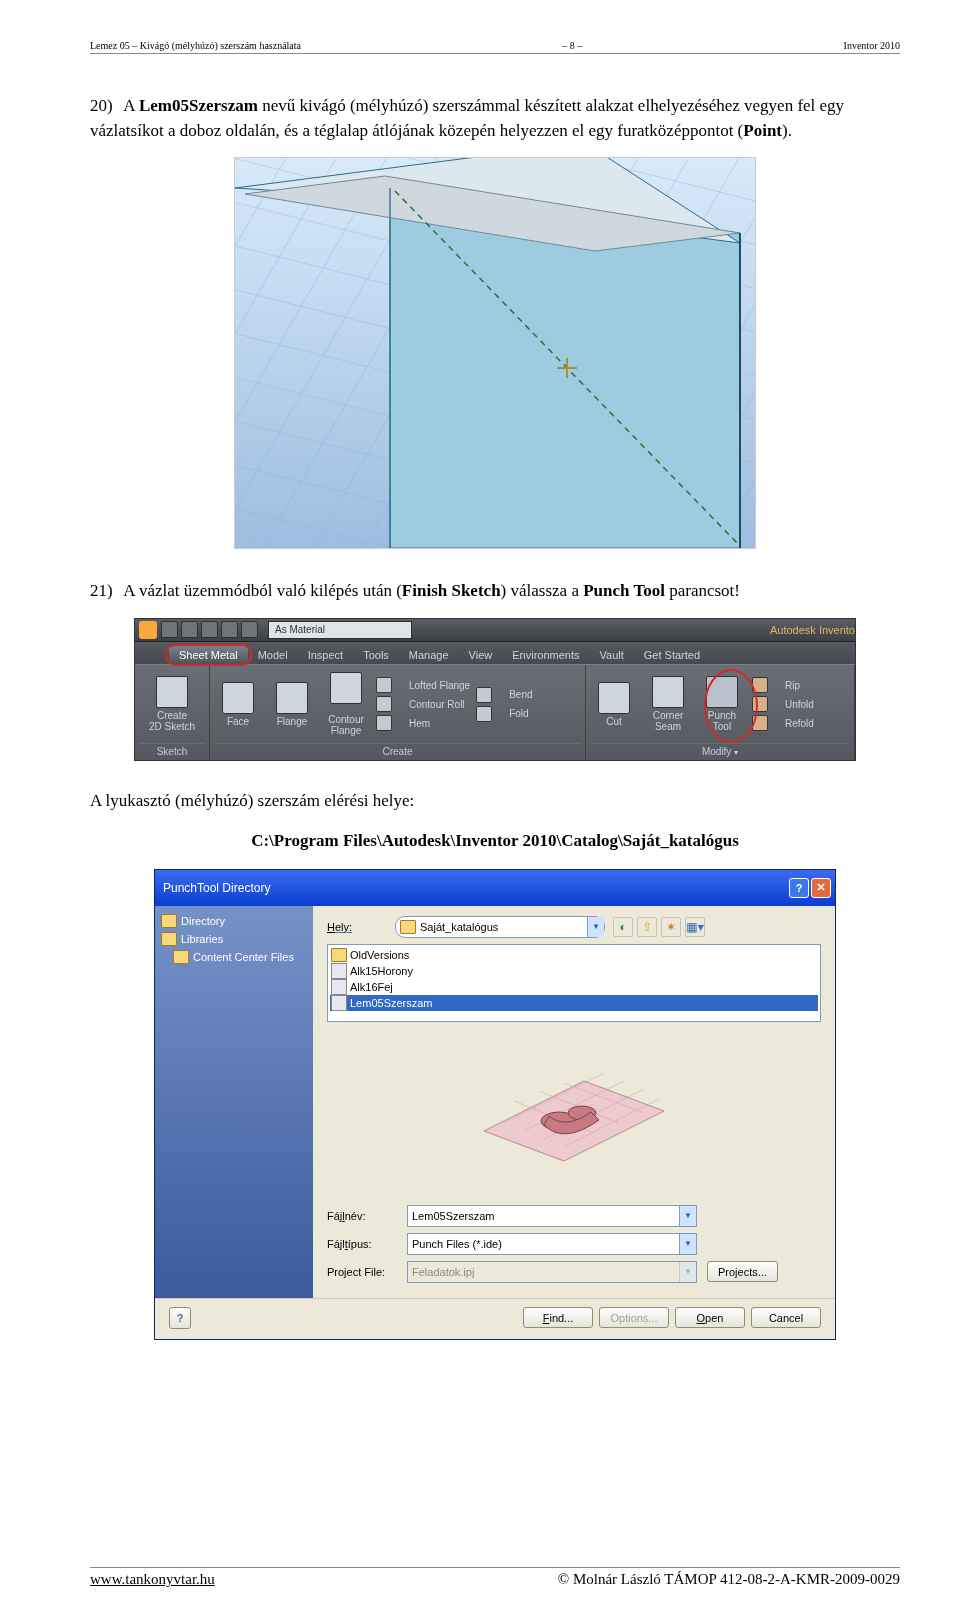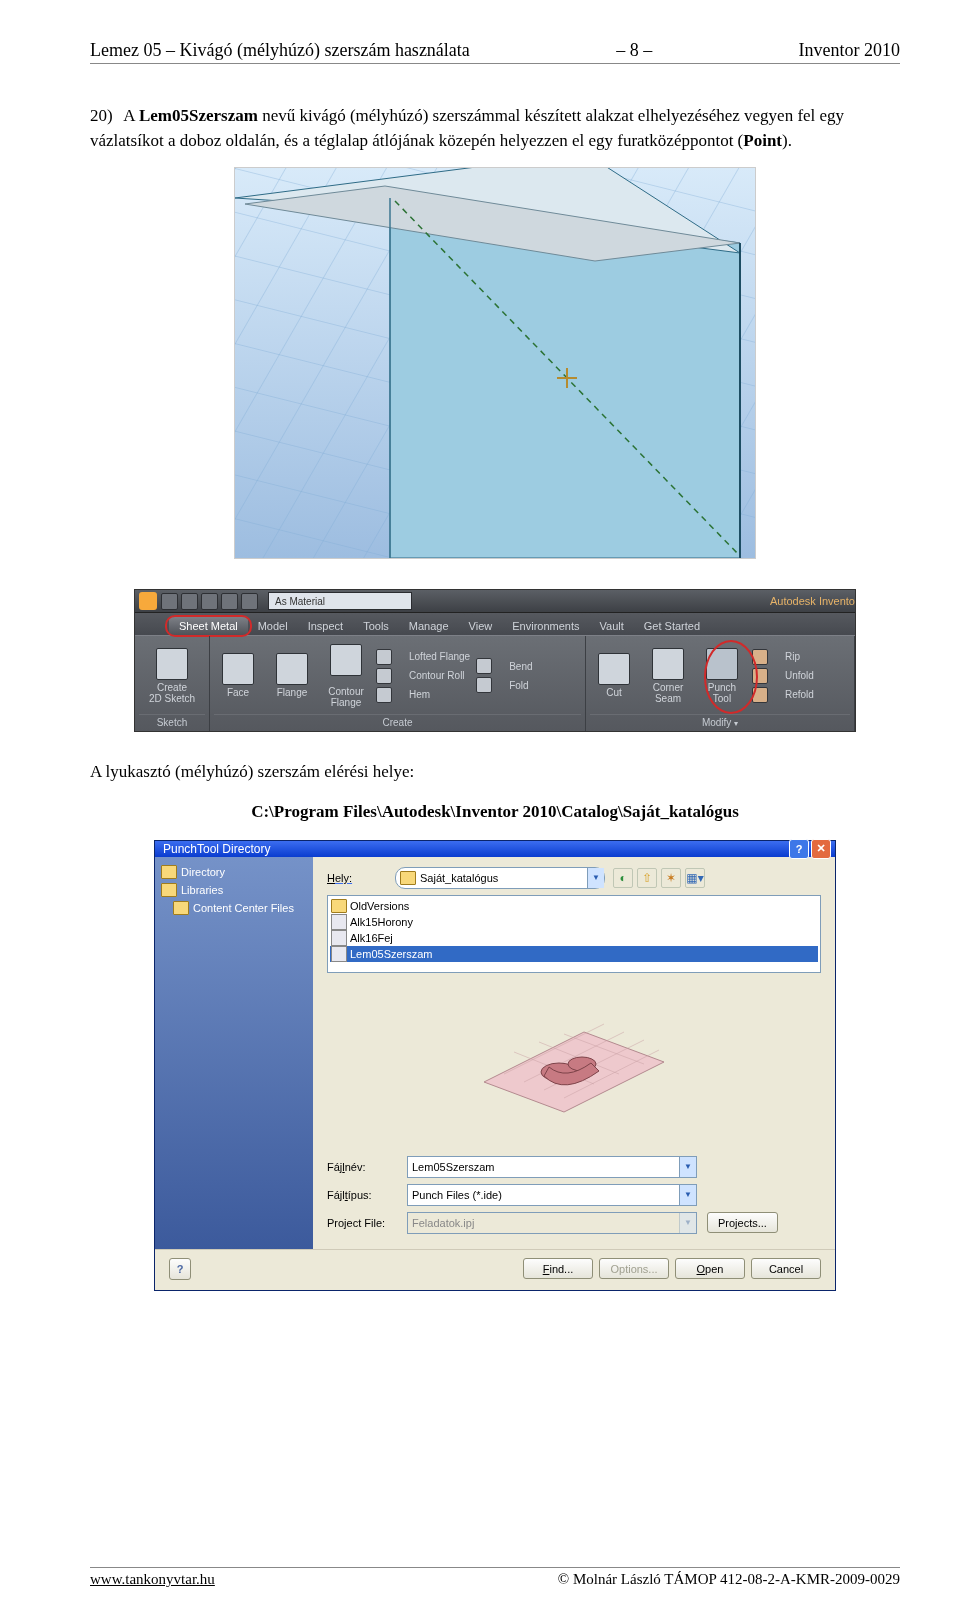--- a/index.html
+++ b/index.html
@@ -13,21 +13,21 @@
   .page {
     width: 960px;
     padding: 40px 60px 30px 90px;
     box-sizing: border-box;
     min-height: 1614px;
     position: relative;
   }
   .page-header {
     display: flex;
     justify-content: space-between;
-    font-size: 18px;
+    font-size: 10px;
     border-bottom: 1px solid #888;
     padding-bottom: 2px;
     margin-bottom: 40px;
   }
   .page-header .middle { text-align: center; }
   .body-text {
     font-size: 17px;
     line-height: 1.45;
     margin-bottom: 14px;
   }
@@ -134,21 +134,21 @@
     margin: 0 auto;
     font-family: Tahoma, "Segoe UI", sans-serif;
     font-size: 11px;
     border: 1px solid #0a246a;
     box-shadow: 0 0 0 1px #6a8ccf inset;
   }
   .dlg-title {
     background: linear-gradient(#3b6df0,#0a3ccf);
     color: #fff;
     display:flex; justify-content:space-between; align-items:center;
-    height: 16px; padding: 0 4px 0 8px;
+    height: 36px; padding: 0 4px 0 8px;
     font-size: 12px;
   }
   .dlg-title .wbtns { display:flex; gap:2px; }
   .dlg-title .wbtn {
     width:18px;height:18px;border:1px solid #fff;border-radius:3px;background:#e36a3f;display:flex;align-items:center;justify-content:center;font-size:11px;font-weight:bold;color:#fff;
   }
   .dlg-title .wbtn.help { background:#3d77e8; }
   .dlg-body {
     display:flex;
     background:#ece9d8;
@@ -269,20 +269,24 @@
         <line x1="-10" y1="0" x2="10" y2="0" stroke="#b58b2f" stroke-width="2"></line>
         <line x1="0" y1="-10" x2="0" y2="10" stroke="#b58b2f" stroke-width="2"></line>
       </g>
 
       <line x1="505" y1="75" x2="505" y2="390" stroke="#1d4d63" stroke-width="2"></line>
 
       <line x1="155" y1="30" x2="155" y2="390" stroke="#3d7790" stroke-width="1.5"></line>
     </svg>
   </div>
 
+  <p class="body-text">
+    <span class="num">21)</span>
+    <span>A vázlat üzemmódból való kilépés után (</span><b>Finish Sketch</b><span>) válassza a </span><b>Punch Tool</b><span> parancsot!</span>
+  </p>
 
   <div class="ribbon-shot">
     <div class="ribbon-top">
       <span style="width:18px;height:18px;background:#f7a93b;border-radius:3px;margin-right:4px;"></span>
       <div class="qat">
         <span></span>
         <span></span>
         <span></span>
         <span></span>
         <span></span>

